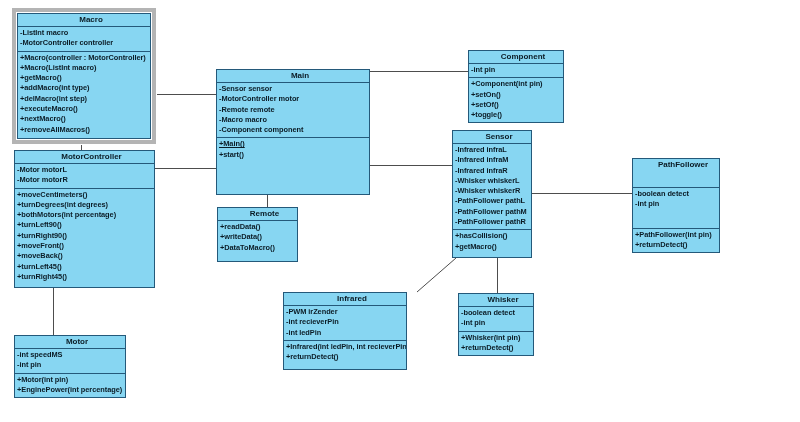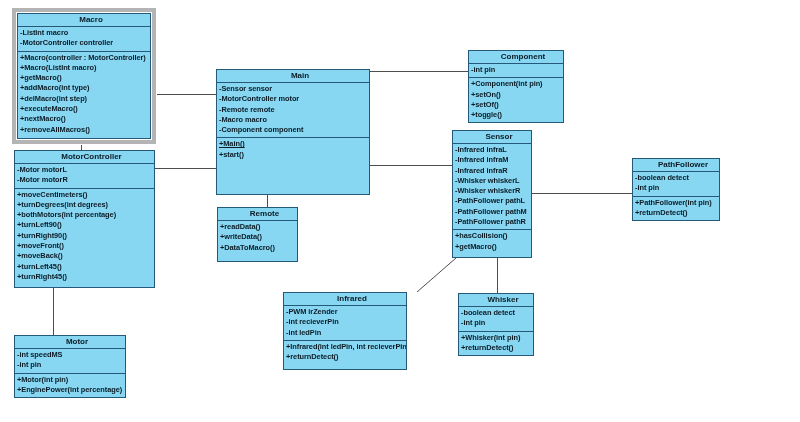--- a/index.html
+++ b/index.html
@@ -141,21 +141,21 @@
         <div class="member">-Whisker whiskerR</div>
         <div class="member">-PathFollower pathL</div>
         <div class="member">-PathFollower pathM</div>
         <div class="member">-PathFollower pathR</div>
       </div>
     <div class="uml-methods">
         <div class="member">+hasCollision()</div>
         <div class="member">+getMacro()</div>
       </div>
   </div>
-    <div class="uml-class" style="left: 632px; top: 158px; width: 88px; min-height: 62px;">
+    <div class="uml-class" style="left: 632px; top: 158px; width: 88px; min-height: 62px; gap: 16px;">
     <div class="uml-title">PathFollower</div>
     <div class="uml-attrs">
         <div class="member">-boolean detect</div>
         <div class="member">-int pin</div>
       </div>
     <div class="uml-methods">
         <div class="member">+PathFollower(int pin)</div>
         <div class="member">+returnDetect()</div>
       </div>
   </div>

